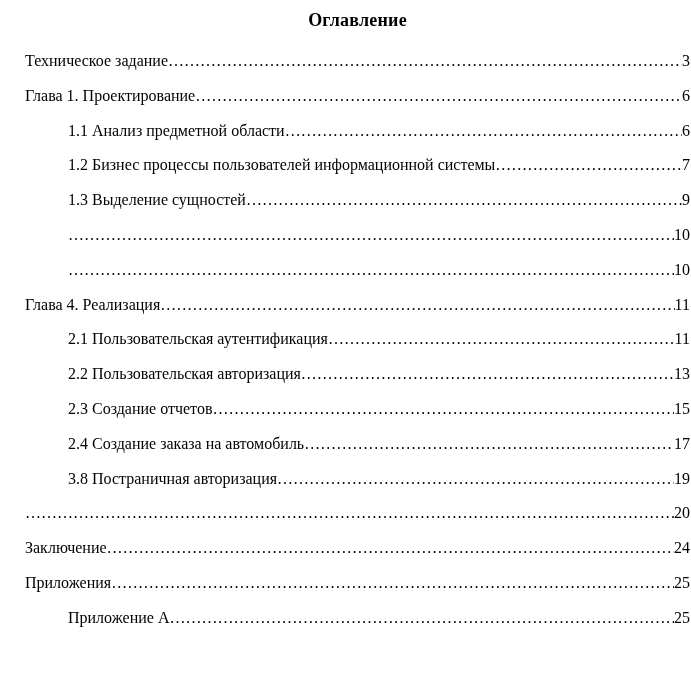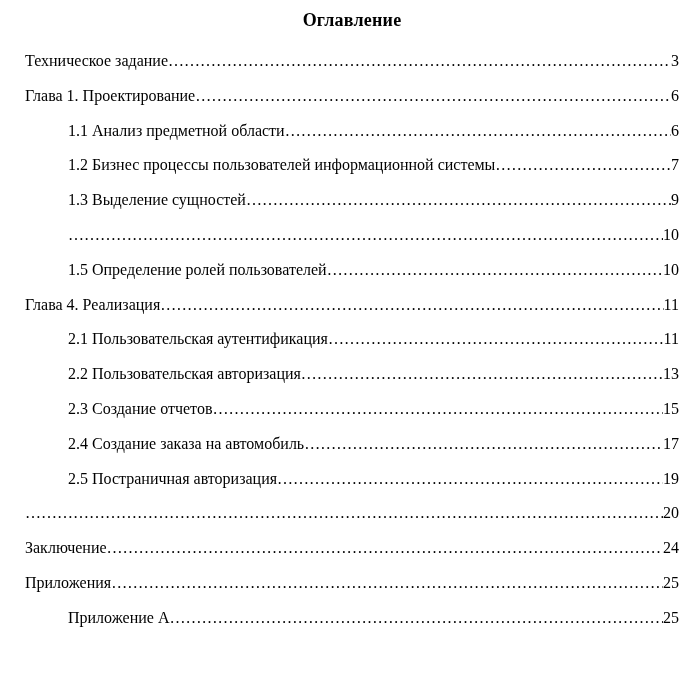--- a/index.html
+++ b/index.html
@@ -7,21 +7,21 @@
     padding: 0;
     background: #ffffff;
     width: 691px;
     height: 683px;
     overflow: hidden;
   }
   .page {
     box-sizing: border-box;
     width: 691px;
     height: 683px;
-    padding: 6px 12px 0 25px;
+    padding: 6px 1px 0 25px;
     font-family: "Liberation Serif", "DejaVu Serif", serif;
     color: #000000;
     font-size: 16px;
   }
   .title {
     text-align: center;
     font-size: 18px;
     font-weight: bold;
     margin: 4px 0 20px 0;
     letter-spacing: 0.2px;
@@ -93,21 +93,20 @@
     <span class="leader"></span>
     <span class="page-num">9</span>
   </div>
 
   <div class="toc-entry level-1">
     <span class="leader"></span>
     <span class="page-num">10</span>
   </div>
 
   <div class="toc-entry level-1">
-    <span class="label">1.5 Определение ролей пользователей</span>
     <span class="leader"></span>
     <span class="page-num">10</span>
   </div>
 
   <div class="toc-entry level-0">
     <span class="label">Глава 4. Реализация</span>
     <span class="leader"></span>
     <span class="page-num">11</span>
   </div>
 
@@ -129,21 +128,21 @@
     <span class="page-num">15</span>
   </div>
 
   <div class="toc-entry level-1">
     <span class="label">2.4 Создание заказа на автомобиль</span>
     <span class="leader"></span>
     <span class="page-num">17</span>
   </div>
 
   <div class="toc-entry level-1">
-    <span class="label">2.5 Постраничная авторизация</span>
+    <span class="label">3.8 Постраничная авторизация</span>
     <span class="leader"></span>
     <span class="page-num">19</span>
   </div>
 
   <div class="toc-entry level-0">
     <span class="leader"></span>
     <span class="page-num">20</span>
   </div>
 
   <div class="toc-entry level-0">

